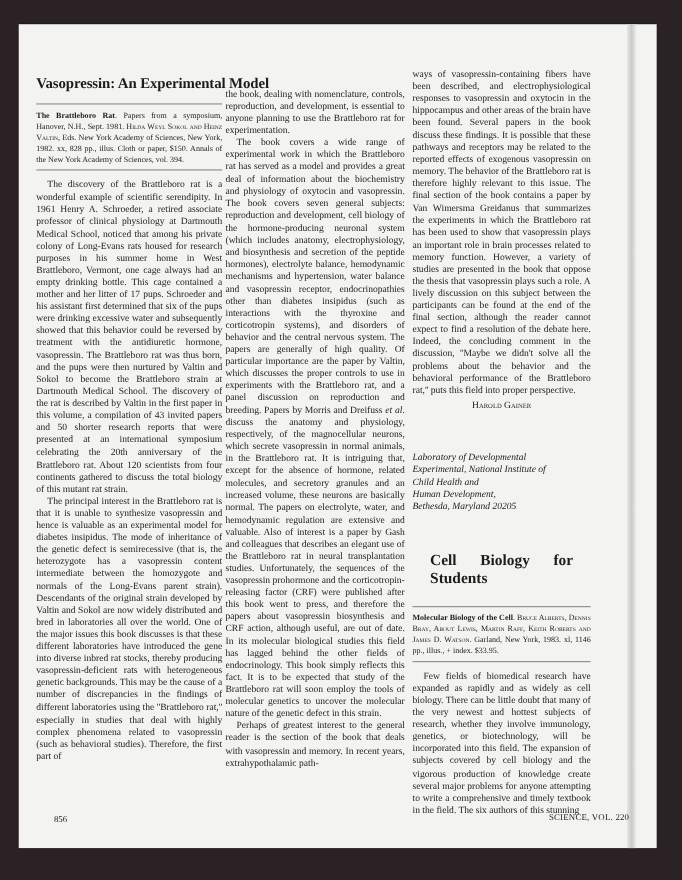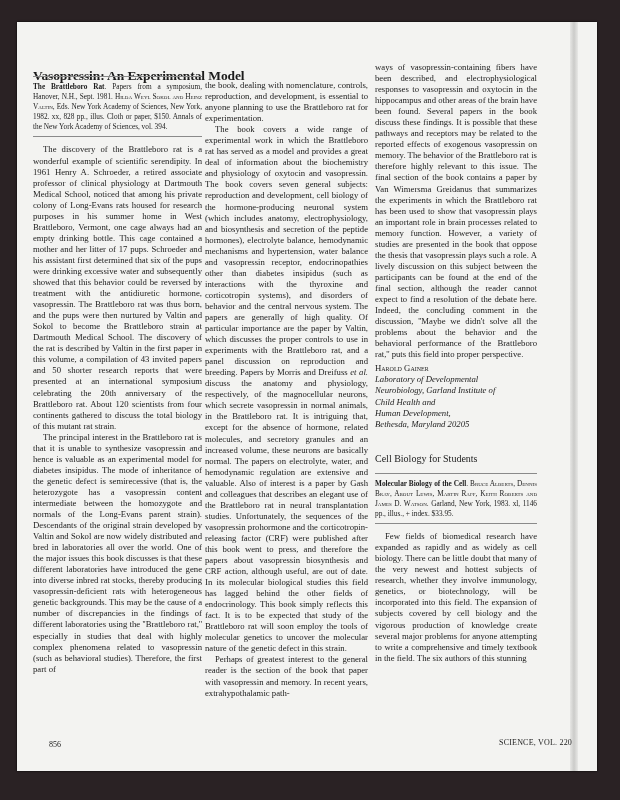--- a/index.html
+++ b/index.html
@@ -21,40 +21,40 @@
     width: 8px; height: 749px;
     background: linear-gradient(to right, #e4e4e2, #c4c4c2 50%, #e6e6e4);
     opacity: 0.85;
   }
   .col {
     position: absolute; top: 0;
     font-size: 8.7px; line-height: 11.05px;
     text-align: justify; hyphens: manual;
   }
   .col p { margin: 0; text-indent: 10px; }
-  .col1 { left: 33px; width: 169px; top: 58px; }
+  .col1 { left: 33px; width: 169px; top: 76px; }
   .col2 { left: 205px; width: 163px; top: 80px; }
   .col3 { left: 375px; width: 162px; top: 62px; }
   h1.review-title {
     position: absolute; left: 33px; top: 68px; margin: 0;
     font-family: "Liberation Serif", serif; font-weight: bold;
     font-size: 13.5px; letter-spacing: -0.1px;
   }
   h2.review-title2 {
-    margin: 0; font-weight: normal; font-size: 10px; line-height: 16px;
+    margin: 16px; font-weight: bold; font-size: 14px; line-height: 16px;
   }
   .rule { border-top: 1px solid #8a8a8a; }
   .citation {
     font-size: 7.3px; line-height: 10.1px; text-align: justify;
     margin: 0;
   }
   .citation b { font-weight: bold; }
   .sc { font-variant: small-caps; }
-  .signature { text-align: left; font-variant: small-caps; font-size: 8.7px; margin-top: 3px; }
-  .affil { font-style: italic; line-height: 11.1px; }
+  .signature { text-align: center; font-variant: small-caps; font-size: 8.7px; margin-top: 3px; }
+  .affil { font-style: italic; line-height: 11.1px; margin-top: 36px; }
   .folio { position: absolute; font-size: 8px; }
   .folio-left { left: 49px; top: 740px; }
   .folio-right { left: 478px; top: 738px; letter-spacing: 0.2px; margin-left: 21px; }
 </style>
 </head>
 <body>
 
 <div class="page"></div>
 <div class="gutter"></div>
 
@@ -65,29 +65,29 @@
   <div class="rule" style="margin-bottom:5px"></div>
   <p class="citation" style="text-indent:0"><b>The Brattleboro Rat</b><span>. Papers from a symposium, Hanover, N.H., Sept. 1981. </span><span class="sc">Hilda Weyl Sokol and Heinz Valtin</span><span>, Eds. New York Academy of Sciences, New York, 1982. xx, 828 pp., illus. Cloth or paper, $150. Annals of the New York Academy of Sciences, vol. 394.</span></p>
   <div class="rule" style="margin:4px 0 7px 0"></div>
   <p>The discovery of the Brattleboro rat is a wonderful example of scientific serendipity. In 1961 Henry A. Schroeder, a retired associate professor of clinical physiology at Dartmouth Medical School, noticed that among his private colony of Long-Evans rats housed for research purposes in his summer home in West Brattleboro, Vermont, one cage always had an empty drinking bottle. This cage contained a mother and her litter of 17 pups. Schroeder and his assistant first determined that six of the pups were drinking excessive water and subsequently showed that this behavior could be reversed by treatment with the antidiuretic hormone, vasopressin. The Brattleboro rat was thus born, and the pups were then nurtured by Valtin and Sokol to become the Brattleboro strain at Dartmouth Medical School. The discovery of the rat is described by Valtin in the first paper in this volume, a compilation of 43 invited papers and 50 shorter research reports that were presented at an international symposium celebrating the 20th anniversary of the Brattleboro rat. About 120 scientists from four continents gathered to discuss the total biology of this mutant rat strain.</p>
   <p>The principal interest in the Brattleboro rat is that it is unable to synthesize vasopressin and hence is valuable as an experimental model for diabetes insipidus. The mode of inheritance of the genetic defect is semirecessive (that is, the heterozygote has a vasopressin content intermediate between the homozygote and normals of the Long-Evans parent strain). Descendants of the original strain developed by Valtin and Sokol are now widely distributed and bred in laboratories all over the world. One of the major issues this book discusses is that these different laboratories have introduced the gene into diverse inbred rat stocks, thereby producing vasopressin-deficient rats with heterogeneous genetic backgrounds. This may be the cause of a number of discrepancies in the findings of different laboratories using the ''Brattleboro rat,'' especially in studies that deal with highly complex phenomena related to vasopressin (such as behavioral studies). Therefore, the first part of</p>
 </div>
 
 <div class="col col2">
   <p style="text-indent:0">the book, dealing with nomenclature, controls, reproduction, and development, is essential to anyone planning to use the Brattleboro rat for experimentation.</p>
   <p><span>The book covers a wide range of experimental work in which the Brattleboro rat has served as a model and provides a great deal of information about the biochemistry and physiology of oxytocin and vasopressin. The book covers seven general subjects: reproduction and development, cell biology of the hormone-producing neuronal system (which includes anatomy, electrophysiology, and biosynthesis and secretion of the peptide hormones), electrolyte balance, hemodynamic mechanisms and hypertension, water balance and vasopressin receptor, endocrinopathies other than diabetes insipidus (such as interactions with the thyroxine and corticotropin systems), and disorders of behavior and the central nervous system. The papers are generally of high quality. Of particular importance are the paper by Valtin, which discusses the proper controls to use in experiments with the Brattleboro rat, and a panel discussion on reproduction and breeding. Papers by Morris and Dreifuss </span><i>et al.</i><span> discuss the anatomy and physiology, respectively, of the magnocellular neurons, which secrete vasopressin in normal animals, in the Brattleboro rat. It is intriguing that, except for the absence of hormone, related molecules, and secretory granules and an increased volume, these neurons are basically normal. The papers on electrolyte, water, and hemodynamic regulation are extensive and valuable. Also of interest is a paper by Gash and colleagues that describes an elegant use of the Brattleboro rat in neural transplantation studies. Unfortunately, the sequences of the vasopressin prohormone and the corticotropin-releasing factor (CRF) were published after this book went to press, and therefore the papers about vasopressin biosynthesis and CRF action, although useful, are out of date. In its molecular biological studies this field has lagged behind the other fields of endocrinology. This book simply reflects this fact. It is to be expected that study of the Brattleboro rat will soon employ the tools of molecular genetics to uncover the molecular nature of the genetic defect in this strain.</span></p>
-  <p>Perhaps of greatest interest to the general reader is the section of the book that paper with vasopressin and memory. In recent years, extrahypothalamic path-</p>
+  <p>Perhaps of greatest interest to the general reader is the section of the book that deals with vasopressin and memory. In recent years, extrahypothalamic path-</p>
 </div>
 
 <div class="col col3">
   <p style="text-indent:0">ways of vasopressin-containing fibers have been described, and electrophysiological responses to vasopressin and oxytocin in the hippocampus and other areas of the brain have been found. Several papers in the book discuss these findings. It is possible that these pathways and receptors may be related to the reported effects of exogenous vasopressin on memory. The behavior of the Brattleboro rat is therefore highly relevant to this issue. The final section of the book contains a paper by Van Wimersma Greidanus that summarizes the experiments in which the Brattleboro rat has been used to show that vasopressin plays an important role in brain processes related to memory function. However, a variety of studies are presented in the book that oppose the thesis that vasopressin plays such a role. A lively discussion on this subject between the participants can be found at the end of the final section, although the reader cannot expect to find a resolution of the debate here. Indeed, the concluding comment in the discussion, ''Maybe we didn't solve all the problems about the behavior and the behavioral performance of the Brattleboro rat,'' puts this field into proper perspective.</p>
   <div class="signature">Harold Gainer</div>
   <div class="affil">
     <div>Laboratory of Developmental</div>
-    <div>Neurobiology, Garland Institute of</div>
+    <div>Experimental, National Institute of</div>
     <div>Child Health and</div>
     <div>Human Development,</div>
     <div>Bethesda, Maryland 20205</div>
   </div>
   <div style="height:21px"></div>
   <h2 class="review-title2">Cell Biology for Students</h2>
   <div class="rule" style="margin:6px 0 5px 0"></div>
   <p class="citation" style="text-indent:0"><b>Molecular Biology of the Cell</b><span>. </span><span class="sc">Bruce Alberts, Dennis Bray, About Lewis, Martin Raff, Keith Roberts and James D. Watson</span><span>. Garland, New York, 1983. xl, 1146 pp., illus., + index. $33.95.</span></p>
   <div class="rule" style="margin:4px 0 7px 0"></div>
   <p>Few fields of biomedical research have expanded as rapidly and as widely as cell biology. There can be little doubt that many of the very newest and hottest subjects of research, whether they involve immunology, genetics, or biotechnology, will be incorporated into this field. The expansion of subjects covered by cell biology and the vigorous production of knowledge create several major problems for anyone attempting to write a comprehensive and timely textbook in the field. The six authors of this stunning</p>

